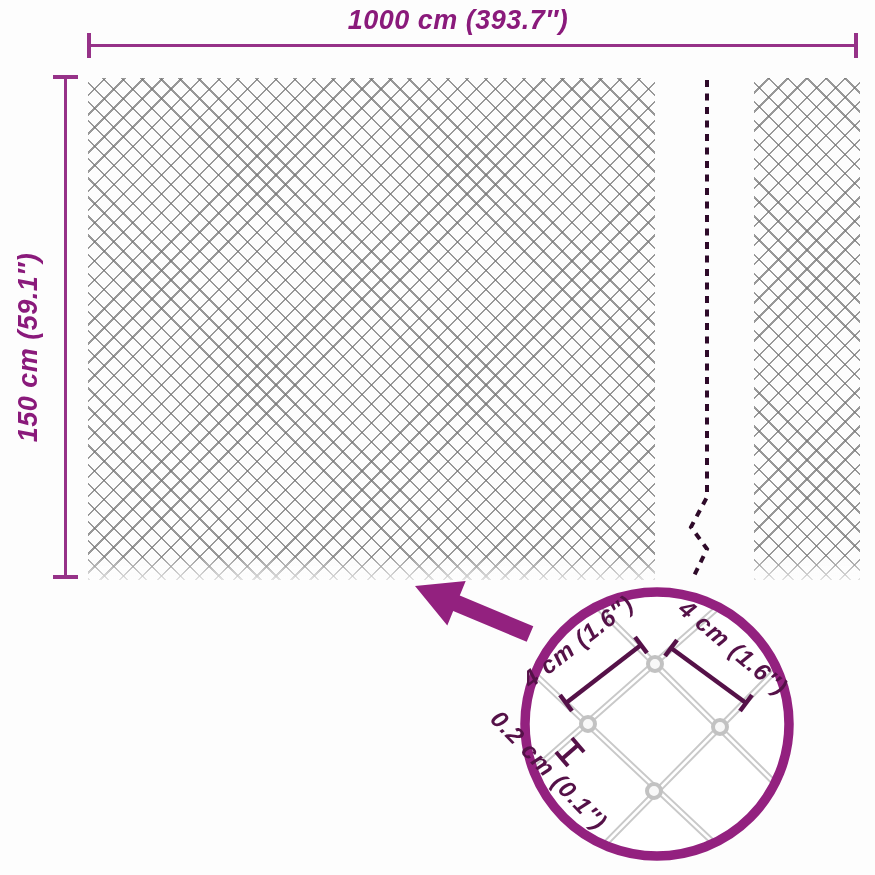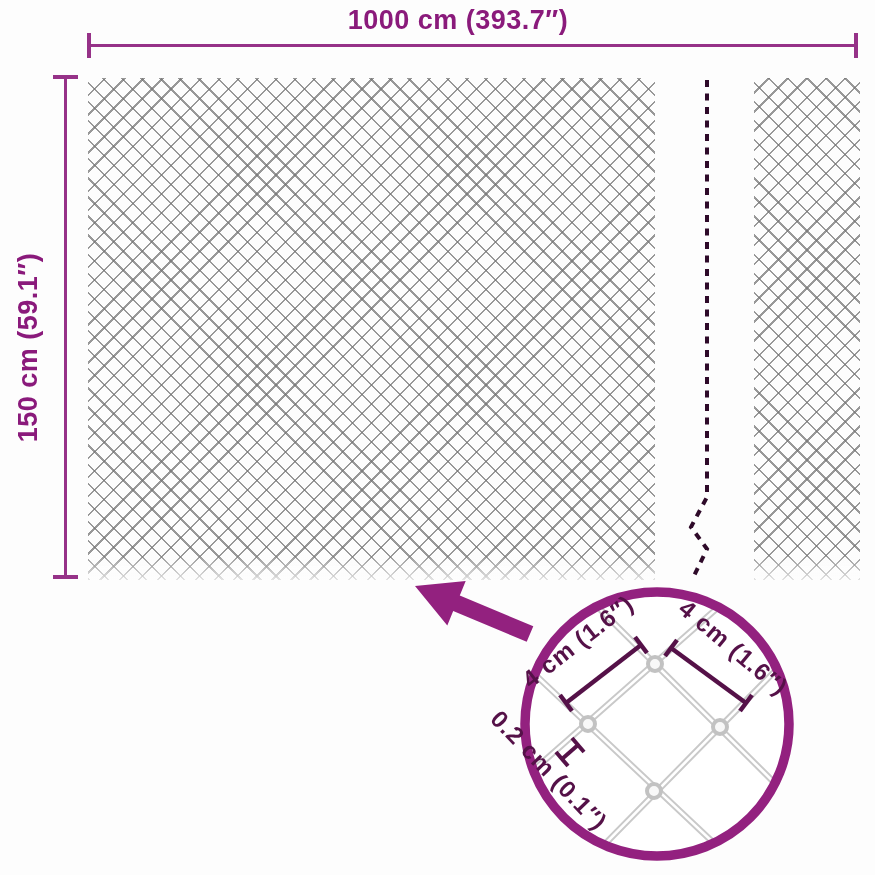--- a/index.html
+++ b/index.html
@@ -2,20 +2,21 @@
 <html><head>
 <meta charset="utf-8">
 <style>
   html,body{margin:0;padding:0;background:#ffffff;}
   .canvas{
     position:relative;
     width:875px;height:875px;
     background:#fdfdfd;
     overflow:hidden;
     font-family:"Liberation Sans", sans-serif;
+    font-style:italic;
   }
   
   .dim-label{
     position:absolute;
     color:#8a1a7b;
     font-weight:bold;
     font-size:27px;
     letter-spacing:.5px;
     white-space:nowrap;
   }

